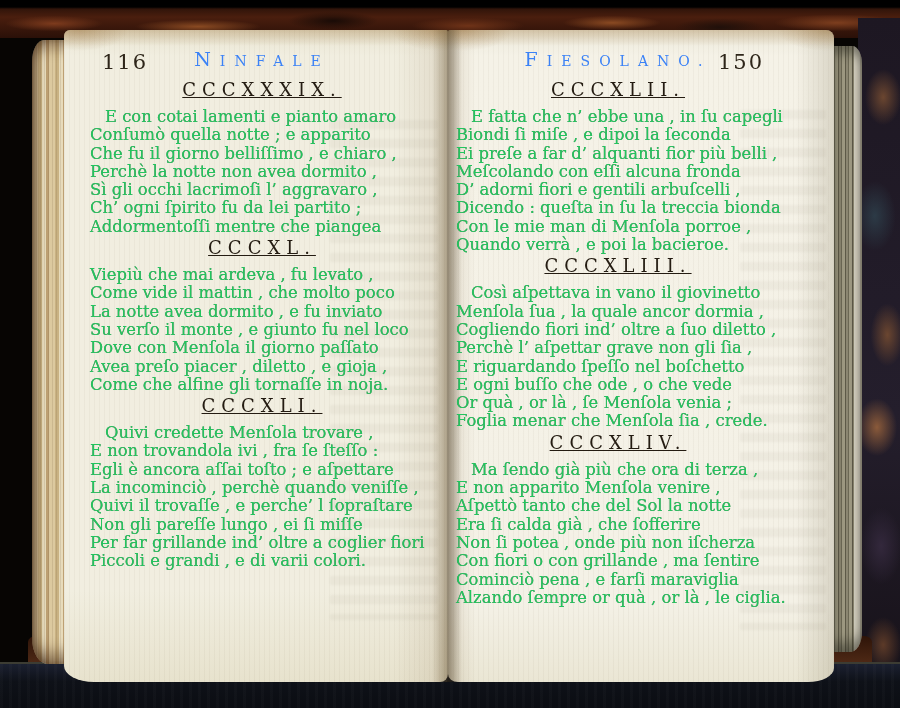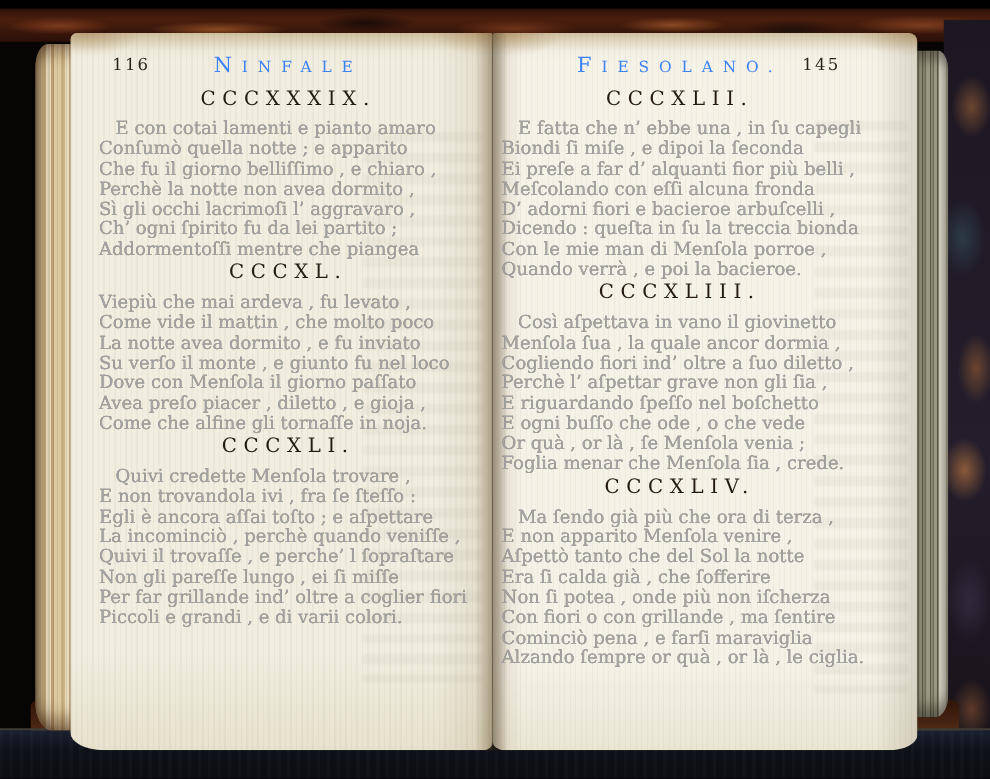--- a/index.html
+++ b/index.html
@@ -98,36 +98,36 @@
   .ghost{ 
     position:absolute;pointer-events:none;opacity:.6;
     background:repeating-linear-gradient(180deg, rgba(120,110,90,.10) 0 9px, rgba(0,0,0,0) 9px 19px);
     filter:blur(1px);
   }
   
   .text-col{position:absolute;top:46px;color:#2a2218;}
   .col-left{left:88px;width:348px;}
   .col-right{left:448px;width:340px;}
   .page-head{position:relative;height:28px;}
-  .folio{position:absolute;top:4px;font-size:15px;letter-spacing:2px;color:#2e261a;}
+  .folio{position:absolute;top:4px;font-size:21px;letter-spacing:2px;color:#2e261a;}
   .col-left .folio{left:14px;}
   .col-right .folio{right:24px;}
   .running-head{
     text-align:center;font-size:14px;letter-spacing:9px;padding-top:2px;color:#3b82f6;
   }
   .running-head::first-letter{font-size:19px;}
   .stanza-number{
     text-align:center;font-size:18px;letter-spacing:6px;color:#241c12;
-    margin:4px 0 6px;line-height:24px;
+    margin:4px 0 6px;line-height:24px;text-decoration:underline;
   }
   .stanza{margin:0;}
   .stanza + .stanza-number{margin-top:0;}
   .pline{
     font-size:16.4px;line-height:18.3px;white-space:nowrap;
-    color:#a3a3a3;padding-left:2px;
+    color:#22c55e;padding-left:2px;
     text-shadow:0 0 .4px rgba(42,34,24,.6);
   }
   .col-right .pline{padding-left:8px;}
   .pline.first{text-indent:15px;}
 </style>
 </head>
 <body>
 
 <div class="scene">
 
@@ -183,30 +183,30 @@
       <div class="pline">Quivi il trovaſſe , e perche’ l ſopraſtare</div>
       <div class="pline">Non gli pareſſe lungo , ei ſi miſſe</div>
       <div class="pline">Per far grillande ind’ oltre a coglier fiori</div>
       <div class="pline">Piccoli e grandi , e di varii colori.</div>
     </div>
   </div>
 
   <div class="text-col col-right">
     <div class="page-head">
       <div class="running-head">FIESOLANO.</div>
-      <span class="folio">145</span>
+      <span class="folio">150</span>
     </div>
 
     <div class="stanza-number">CCCXLII.</div>
     <div class="stanza">
       <div class="pline first">E fatta che n’ ebbe una , in ſu capegli</div>
       <div class="pline">Biondi ſi miſe , e dipoi la ſeconda</div>
       <div class="pline">Ei preſe a far d’ alquanti fior più belli ,</div>
       <div class="pline">Meſcolando con eſſi alcuna fronda</div>
-      <div class="pline">D’ adorni fiori e bacieroe arbuſcelli ,</div>
+      <div class="pline">D’ adorni fiori e gentili arbuſcelli ,</div>
       <div class="pline">Dicendo : queſta in ſu la treccia bionda</div>
       <div class="pline">Con le mie man di Menſola porroe ,</div>
       <div class="pline">Quando verrà , e poi la bacieroe.</div>
     </div>
 
     <div class="stanza-number">CCCXLIII.</div>
     <div class="stanza">
       <div class="pline first">Così aſpettava in vano il giovinetto</div>
       <div class="pline">Menſola ſua , la quale ancor dormia ,</div>
       <div class="pline">Cogliendo fiori ind’ oltre a ſuo diletto ,</div>

